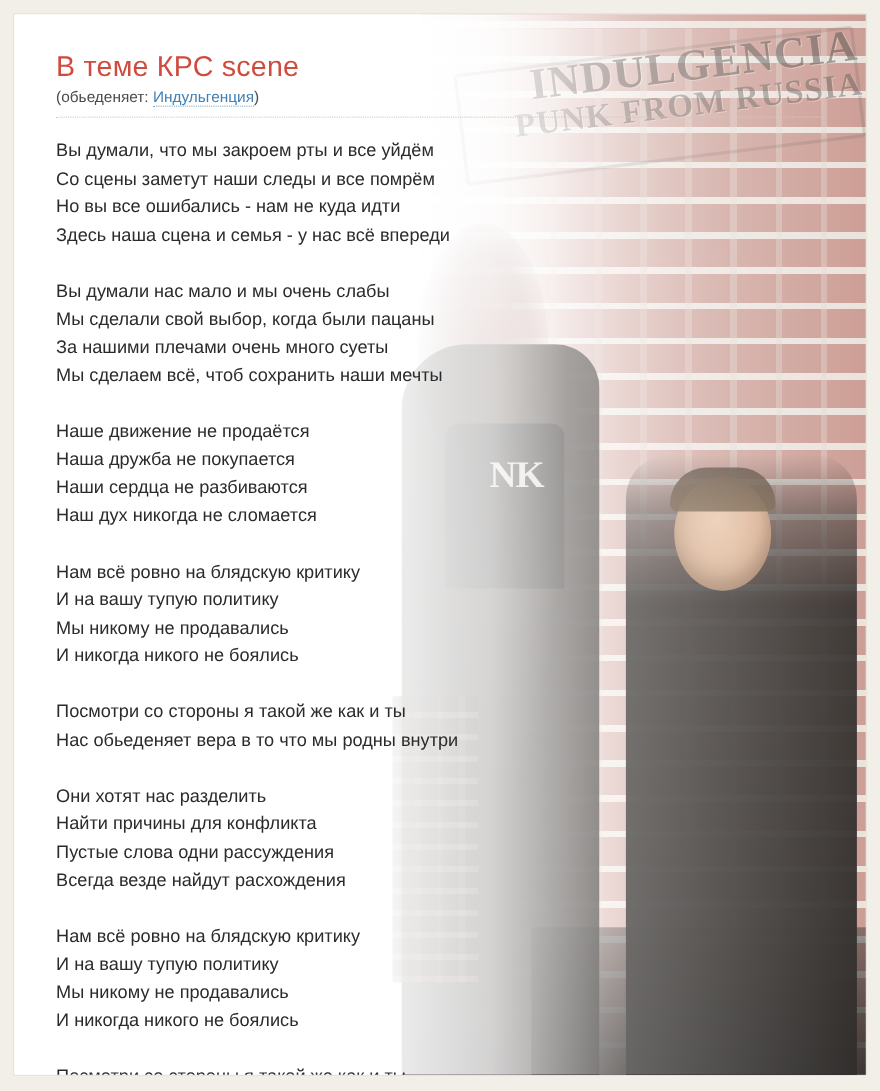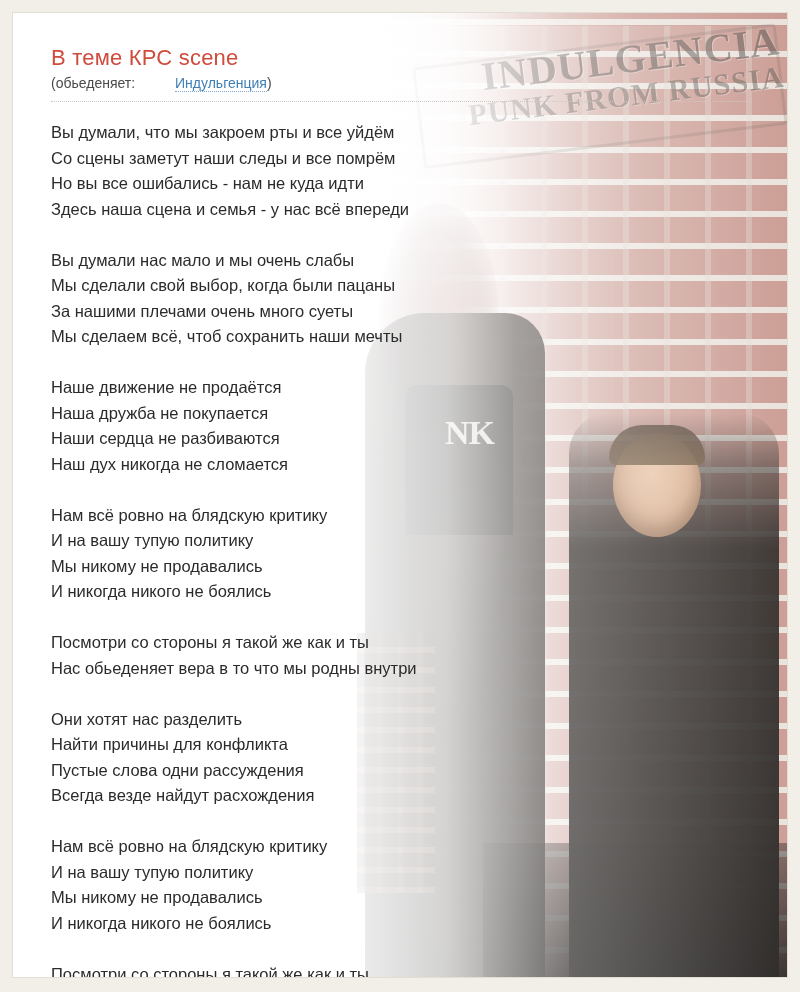--- a/index.html
+++ b/index.html
@@ -224,21 +224,21 @@
   }
 
   
   .content {
     position: relative;
     z-index: 5;
     padding: 32px 30px 0 38px;
   }
 
   .song-title {
-    font-size: 22px;
+    font-size: 26px;
     color: #c0392b;
     color: #cf4b3e;
     font-weight: normal;
     margin: 0 0 4px 0;
     letter-spacing: 0.2px;
   }
 
   .artist-line {
     font-size: 14px;
     color: #4a4a4a;
@@ -246,21 +246,20 @@
     padding-bottom: 10px;
     border-bottom: 1px dotted #cfc9c1;
     width: 700px;
     box-sizing: border-box;
   }
   .artist-link {
     color: #3f7fb5;
     text-decoration: none;
     border-bottom: 1px dotted #7fa9ce;
     cursor: pointer;
-    margin-left: 36px;
   }
 
   .lyrics {
     font-size: 16.5px;
     line-height: 25.5px;
     color: #2b2b2b;
     white-space: pre-wrap;
     margin: 0;
     font-family: "Liberation Sans", sans-serif;
     max-width: 620px;

